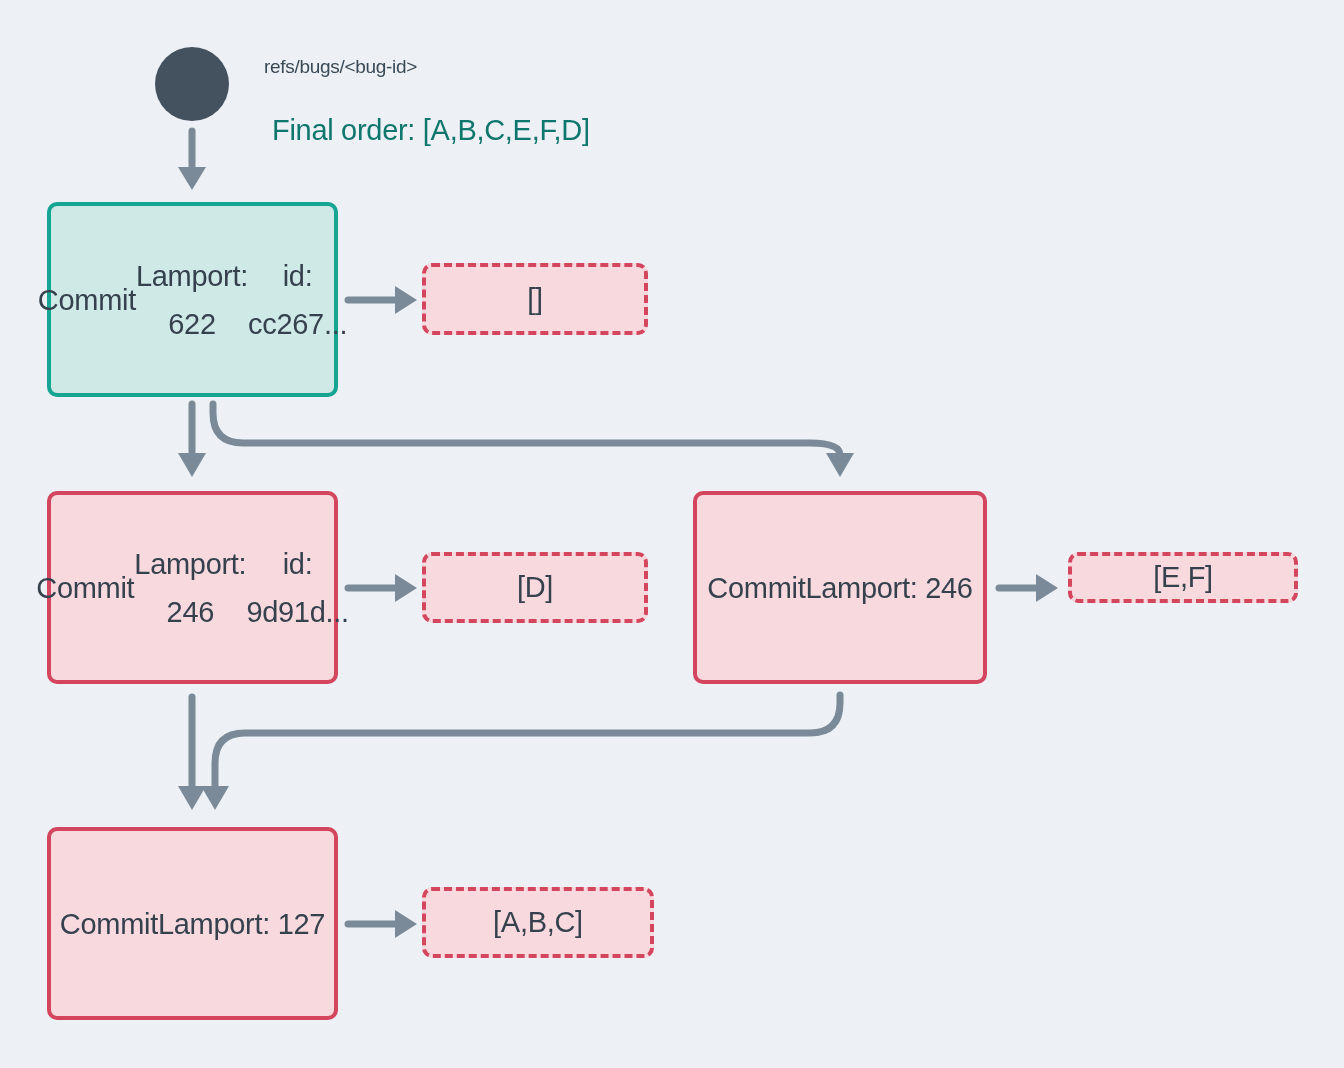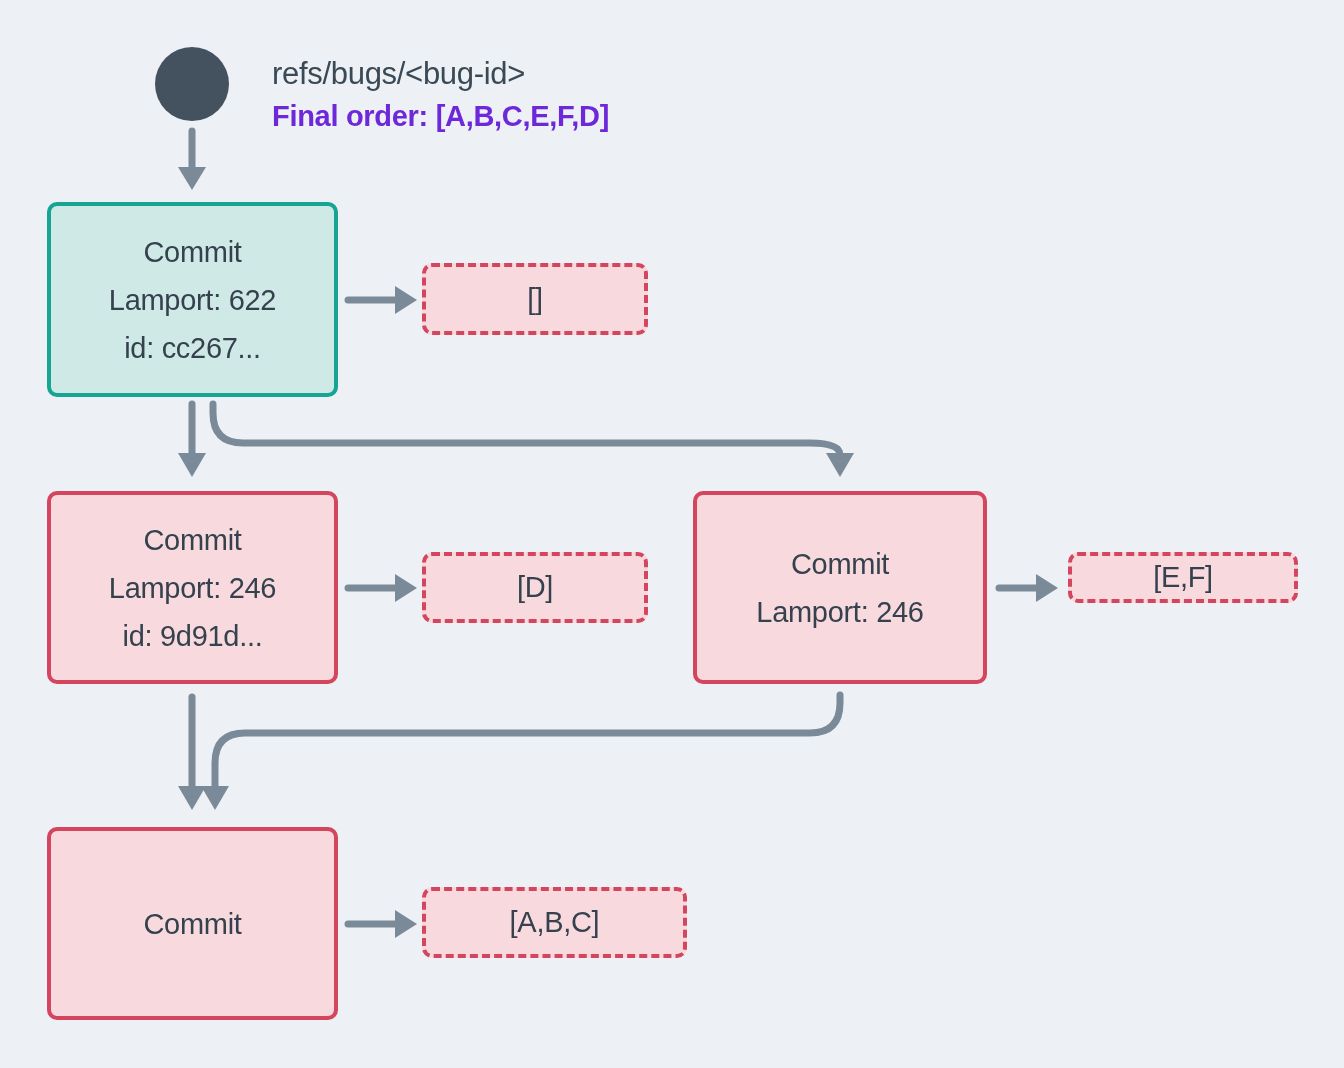--- a/index.html
+++ b/index.html
@@ -38,43 +38,43 @@
     position: absolute;
     left: 155px;
     top: 47px;
     width: 74px;
     height: 74px;
     border-radius: 50%;
     background: #44515e;
   }
   .ref-label {
     position: absolute;
-    left: 272px;
+    left: 264px;
     top: 56px;
-    font-size: 31px;
+    font-size: 19px;
     letter-spacing: -0.3px;
     color: #3a4956;
     white-space: nowrap;
   }
   .final-order {
     position: absolute;
     left: 272px;
-    top: 100px;
+    top: 114px;
     font-size: 29px;
-    font-weight: bold;
+    font-weight: normal;
     letter-spacing: -0.3px;
-    color: #6d28d9;
+    color: #0f766e;
     white-space: nowrap;
   }
   .commit-box {
     position: absolute;
     box-sizing: border-box;
     border-radius: 10px;
     display: flex;
-    flex-direction: column;
+    flex-direction: row;
     align-items: center;
     justify-content: center;
     text-align: center;
     font-size: 29px;
     line-height: 48px;
     letter-spacing: -0.3px;
   }
   .commit-box.teal {
     border: 4px solid #16a493;
     background: #cfeae6;
@@ -174,18 +174,19 @@
   <div class="commit-box pink" style="left:693px; top:491px; width:294px; height:193px;">
     <div>Commit</div>
     <div>Lamport: 246</div>
   </div>
   <div class="ops-box" style="left:1068px; top:552px; width:230px; height:51px;">
     <span>[E,F]</span>
   </div>
 
   <div class="commit-box pink" style="left:47px; top:827px; width:291px; height:193px;">
     <div>Commit</div>
+    <div>Lamport: 127</div>
   </div>
-  <div class="ops-box" style="left:422px; top:887px; width:265px; height:71px;">
+  <div class="ops-box" style="left:422px; top:887px; width:232px; height:71px;">
     <span>[A,B,C]</span>
   </div>
 
 </div>
 
 </body></html>

